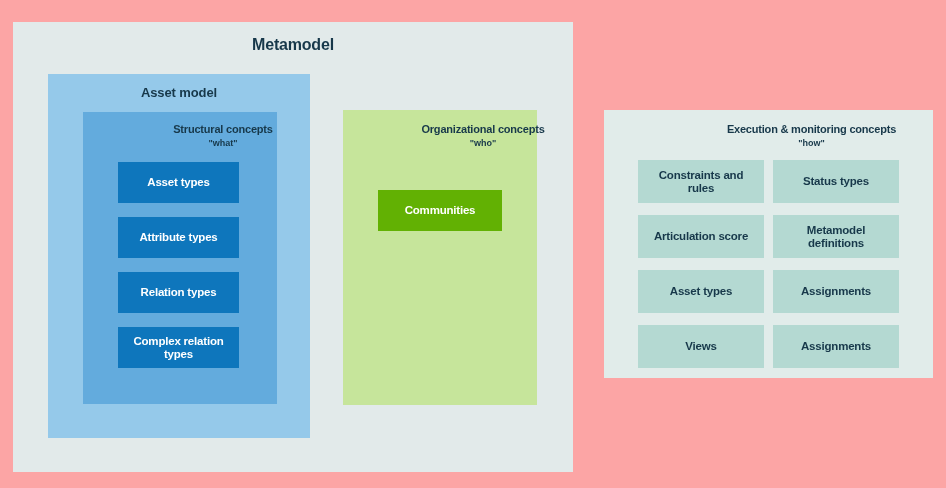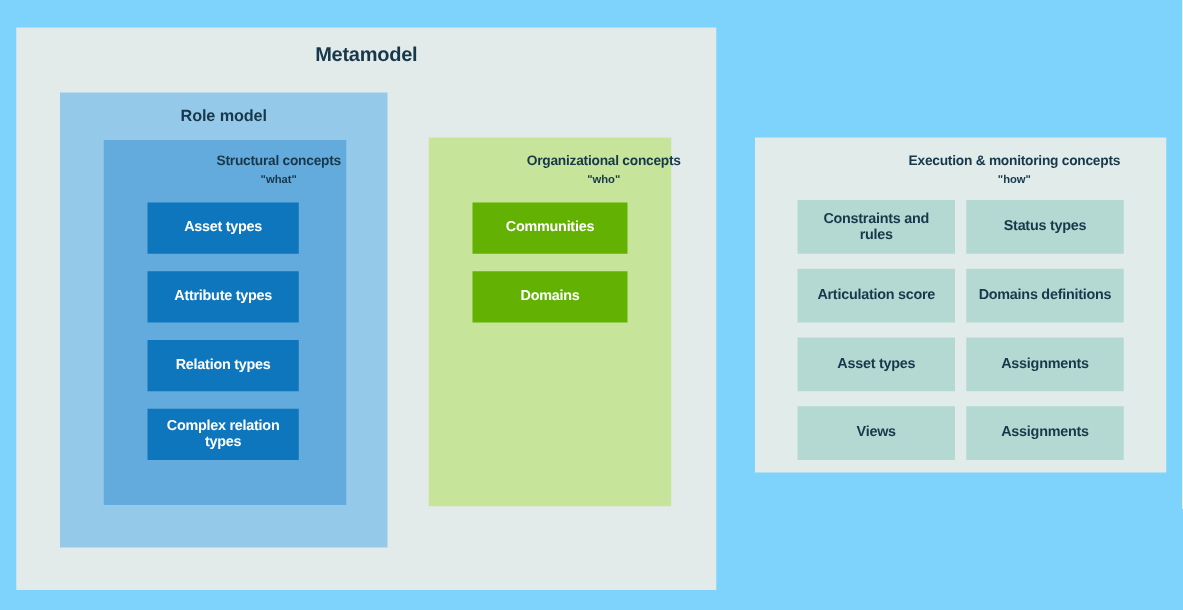--- a/index.html
+++ b/index.html
@@ -11,21 +11,21 @@
     width: 946px;
     height: 488px;
     font-family: "Liberation Sans", sans-serif;
     color: #1b3a4b;
     overflow: hidden;
   }
   #canvas {
     position: relative;
     width: 946px;
     height: 488px;
-    background: #7dd3fc;
+    background: #fca5a5;
   }
 
   
   .panel {
     position: absolute;
     box-sizing: border-box;
   }
   .panel-metamodel {
     left: 13px;
     top: 22px;
@@ -126,20 +126,21 @@
     left: 118px;
     width: 121px;
     height: 41px;
   }
   .box-green {
     background: #62b103;
     color: #ffffff;
     left: 378px;
     width: 124px;
     height: 41px;
+    margin-top: 28px;
   }
   .box-teal {
     background: #b4d9d2;
     color: #17384a;
     width: 126px;
     height: 43px;
   }
   .box-teal.col-left  { left: 638px; }
   .box-teal.col-right { left: 773px; }
 
@@ -155,47 +156,46 @@
 </style>
 </head>
 <body>
 
 <div id="canvas">
 
   <div class="panel panel-metamodel"></div>
   <div class="title-metamodel">Metamodel</div>
 
   <div class="panel panel-asset"></div>
-  <div class="title-asset">Role model</div>
+  <div class="title-asset">Asset model</div>
 
   <div class="panel panel-structural"></div>
   <div class="group-title title-structural">
     <span>Structural concepts</span>
     <span class="group-sub">"what"</span>
   </div>
   <div class="box box-blue r0">Asset types</div>
   <div class="box box-blue r1">Attribute types</div>
   <div class="box box-blue r2">Relation types</div>
   <div class="box box-blue r3">Complex relation types</div>
 
   <div class="panel panel-organizational"></div>
   <div class="group-title title-organizational">
     <span>Organizational concepts</span>
     <span class="group-sub">"who"</span>
   </div>
   <div class="box box-green r0">Communities</div>
-  <div class="box box-green r1">Domains</div>
 
   <div class="panel panel-execution"></div>
   <div class="group-title title-execution">
     <span>Execution &amp; monitoring concepts</span>
     <span class="group-sub">"how"</span>
   </div>
   <div class="box box-teal col-left tr0">Constraints and rules</div>
   <div class="box box-teal col-left tr1">Articulation score</div>
   <div class="box box-teal col-left tr2">Asset types</div>
   <div class="box box-teal col-left tr3">Views</div>
   <div class="box box-teal col-right tr0">Status types</div>
-  <div class="box box-teal col-right tr1">Domains definitions</div>
+  <div class="box box-teal col-right tr1">Metamodel definitions</div>
   <div class="box box-teal col-right tr2">Assignments</div>
   <div class="box box-teal col-right tr3">Assignments</div>
 
 </div>
 
 </body></html>

